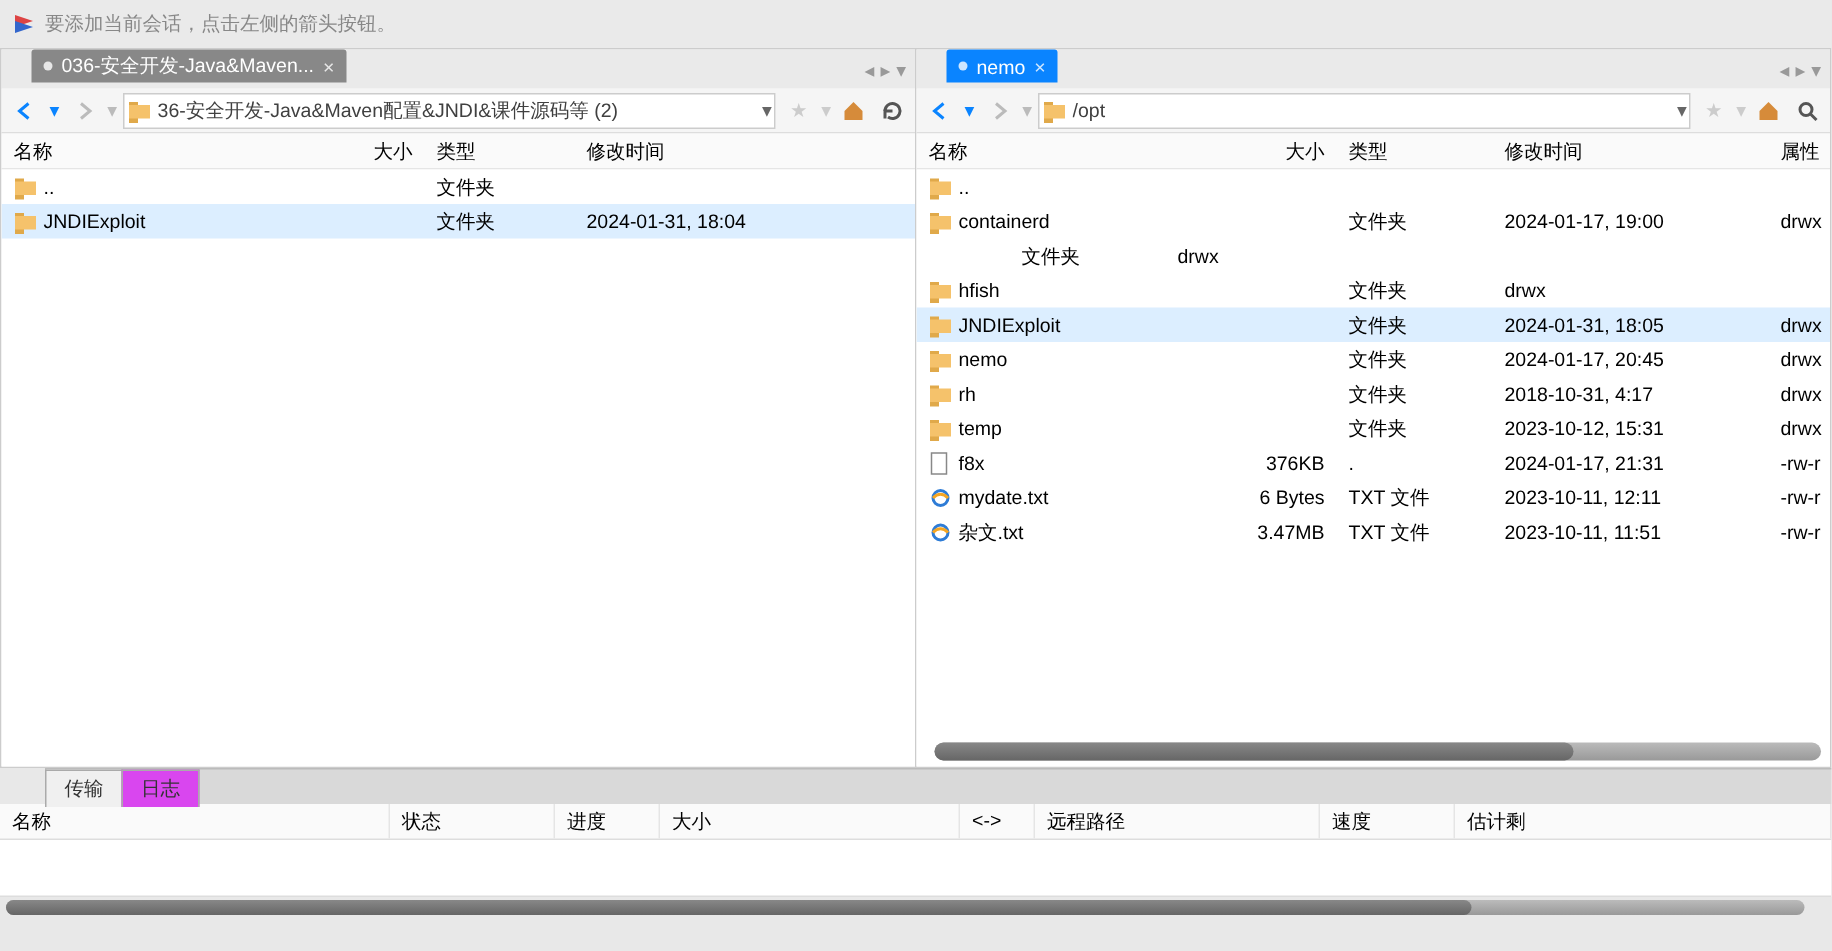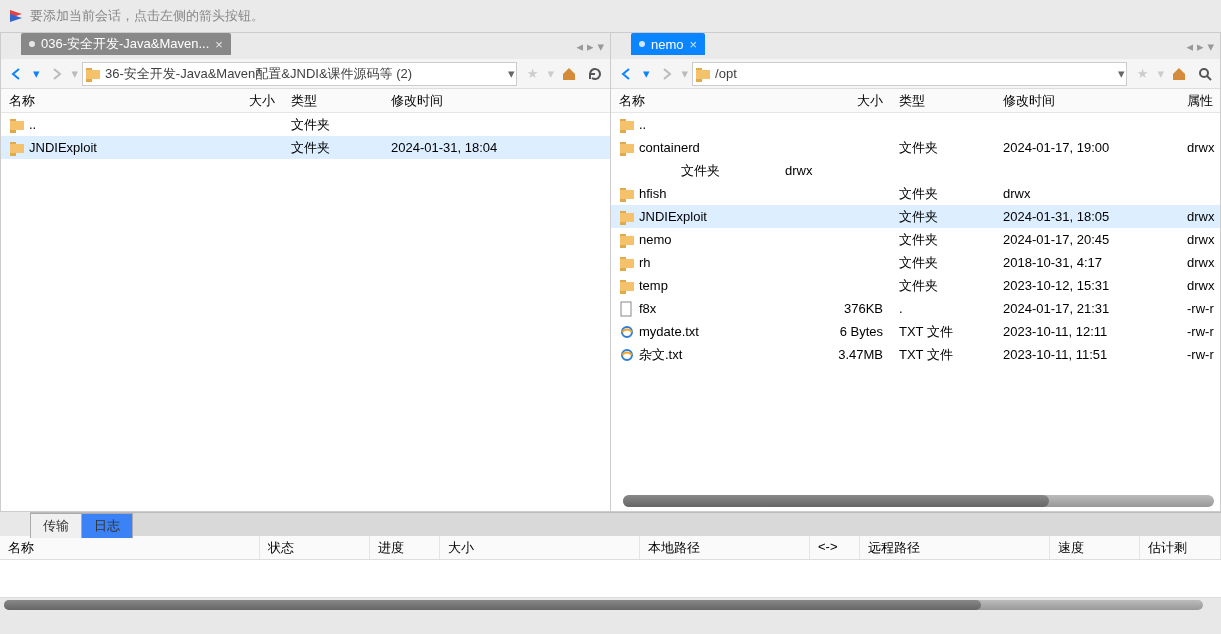--- a/index.html
+++ b/index.html
@@ -45,21 +45,21 @@
 .filelist { flex: 1; background: #fff; overflow: hidden; position: relative; }
 .row { display: flex; height: 23px; align-items: center; }
 .row.sel { background: #dceeff; }
 .row .icon { width: 16px; height: 16px; margin-right: 4px; vertical-align: middle; display: inline-block; flex-shrink: 0; }
 .row .col-name { display: flex; align-items: center; }
 
 .right .filelist::after { content: ""; position: absolute; left: 12px; right: 6px; bottom: 4px; height: 12px; background: linear-gradient(#bbb,#999); border-radius: 6px; }
 .right .filelist::before { content: ""; position: absolute; left: 12px; bottom: 4px; height: 12px; width: 70%; background: linear-gradient(#888,#666); border-radius: 6px; z-index: 2; }
 
 .bottom-tabs { height: 24px; background: #d9d9d9; display: flex; align-items: flex-start; border-top: 1px solid #bbb; margin-left: 30px; }
-.btab { padding: 3px 12px; background: #3b82f6; border: 1px solid #aaa; border-bottom: none; margin-right: -1px; color: #333; }
+.btab { padding: 3px 12px; background: #d946ef; border: 1px solid #aaa; border-bottom: none; margin-right: -1px; color: #333; }
 .btab.active { background: #f0f0f0; }
 
 .transfer-head { height: 24px; background: #fafafa; display: flex; border-bottom: 1px solid #ddd; }
 .transfer-head div { padding: 3px 8px; border-right: 1px solid #e5e5e5; }
 .transfer-body { height: 38px; background: #fff; border-bottom: 1px solid #ddd; }
 
 .bottom-scroll { height: 14px; background: #e8e8e8; position: relative; }
 .bottom-scroll::before { content: ""; position: absolute; left: 4px; top: 2px; right: 18px; height: 10px; background: linear-gradient(#bbb,#999); border-radius: 5px; }
 .bottom-scroll::after { content: ""; position: absolute; left: 4px; top: 2px; width: 80%; height: 10px; background: linear-gradient(#888,#666); border-radius: 5px; }
 
@@ -358,20 +358,19 @@
 
 <div class="bottom-tabs">
   <div class="btab active">传输</div>
   <div class="btab">日志</div>
 </div>
 <div class="transfer-head">
   <div style="width:260px">名称</div>
   <div style="width:110px">状态</div>
   <div style="width:70px">进度</div>
   <div style="width:200px">大小</div>
-  <div style="width:170px">本地路径</div>
   <div style="width:50px">&lt;-&gt;</div>
   <div style="width:190px">远程路径</div>
   <div style="width:90px">速度</div>
   <div style="flex:1">估计剩</div>
 </div>
 <div class="transfer-body"></div>
 <div class="bottom-scroll"></div>
 
 </body></html>

